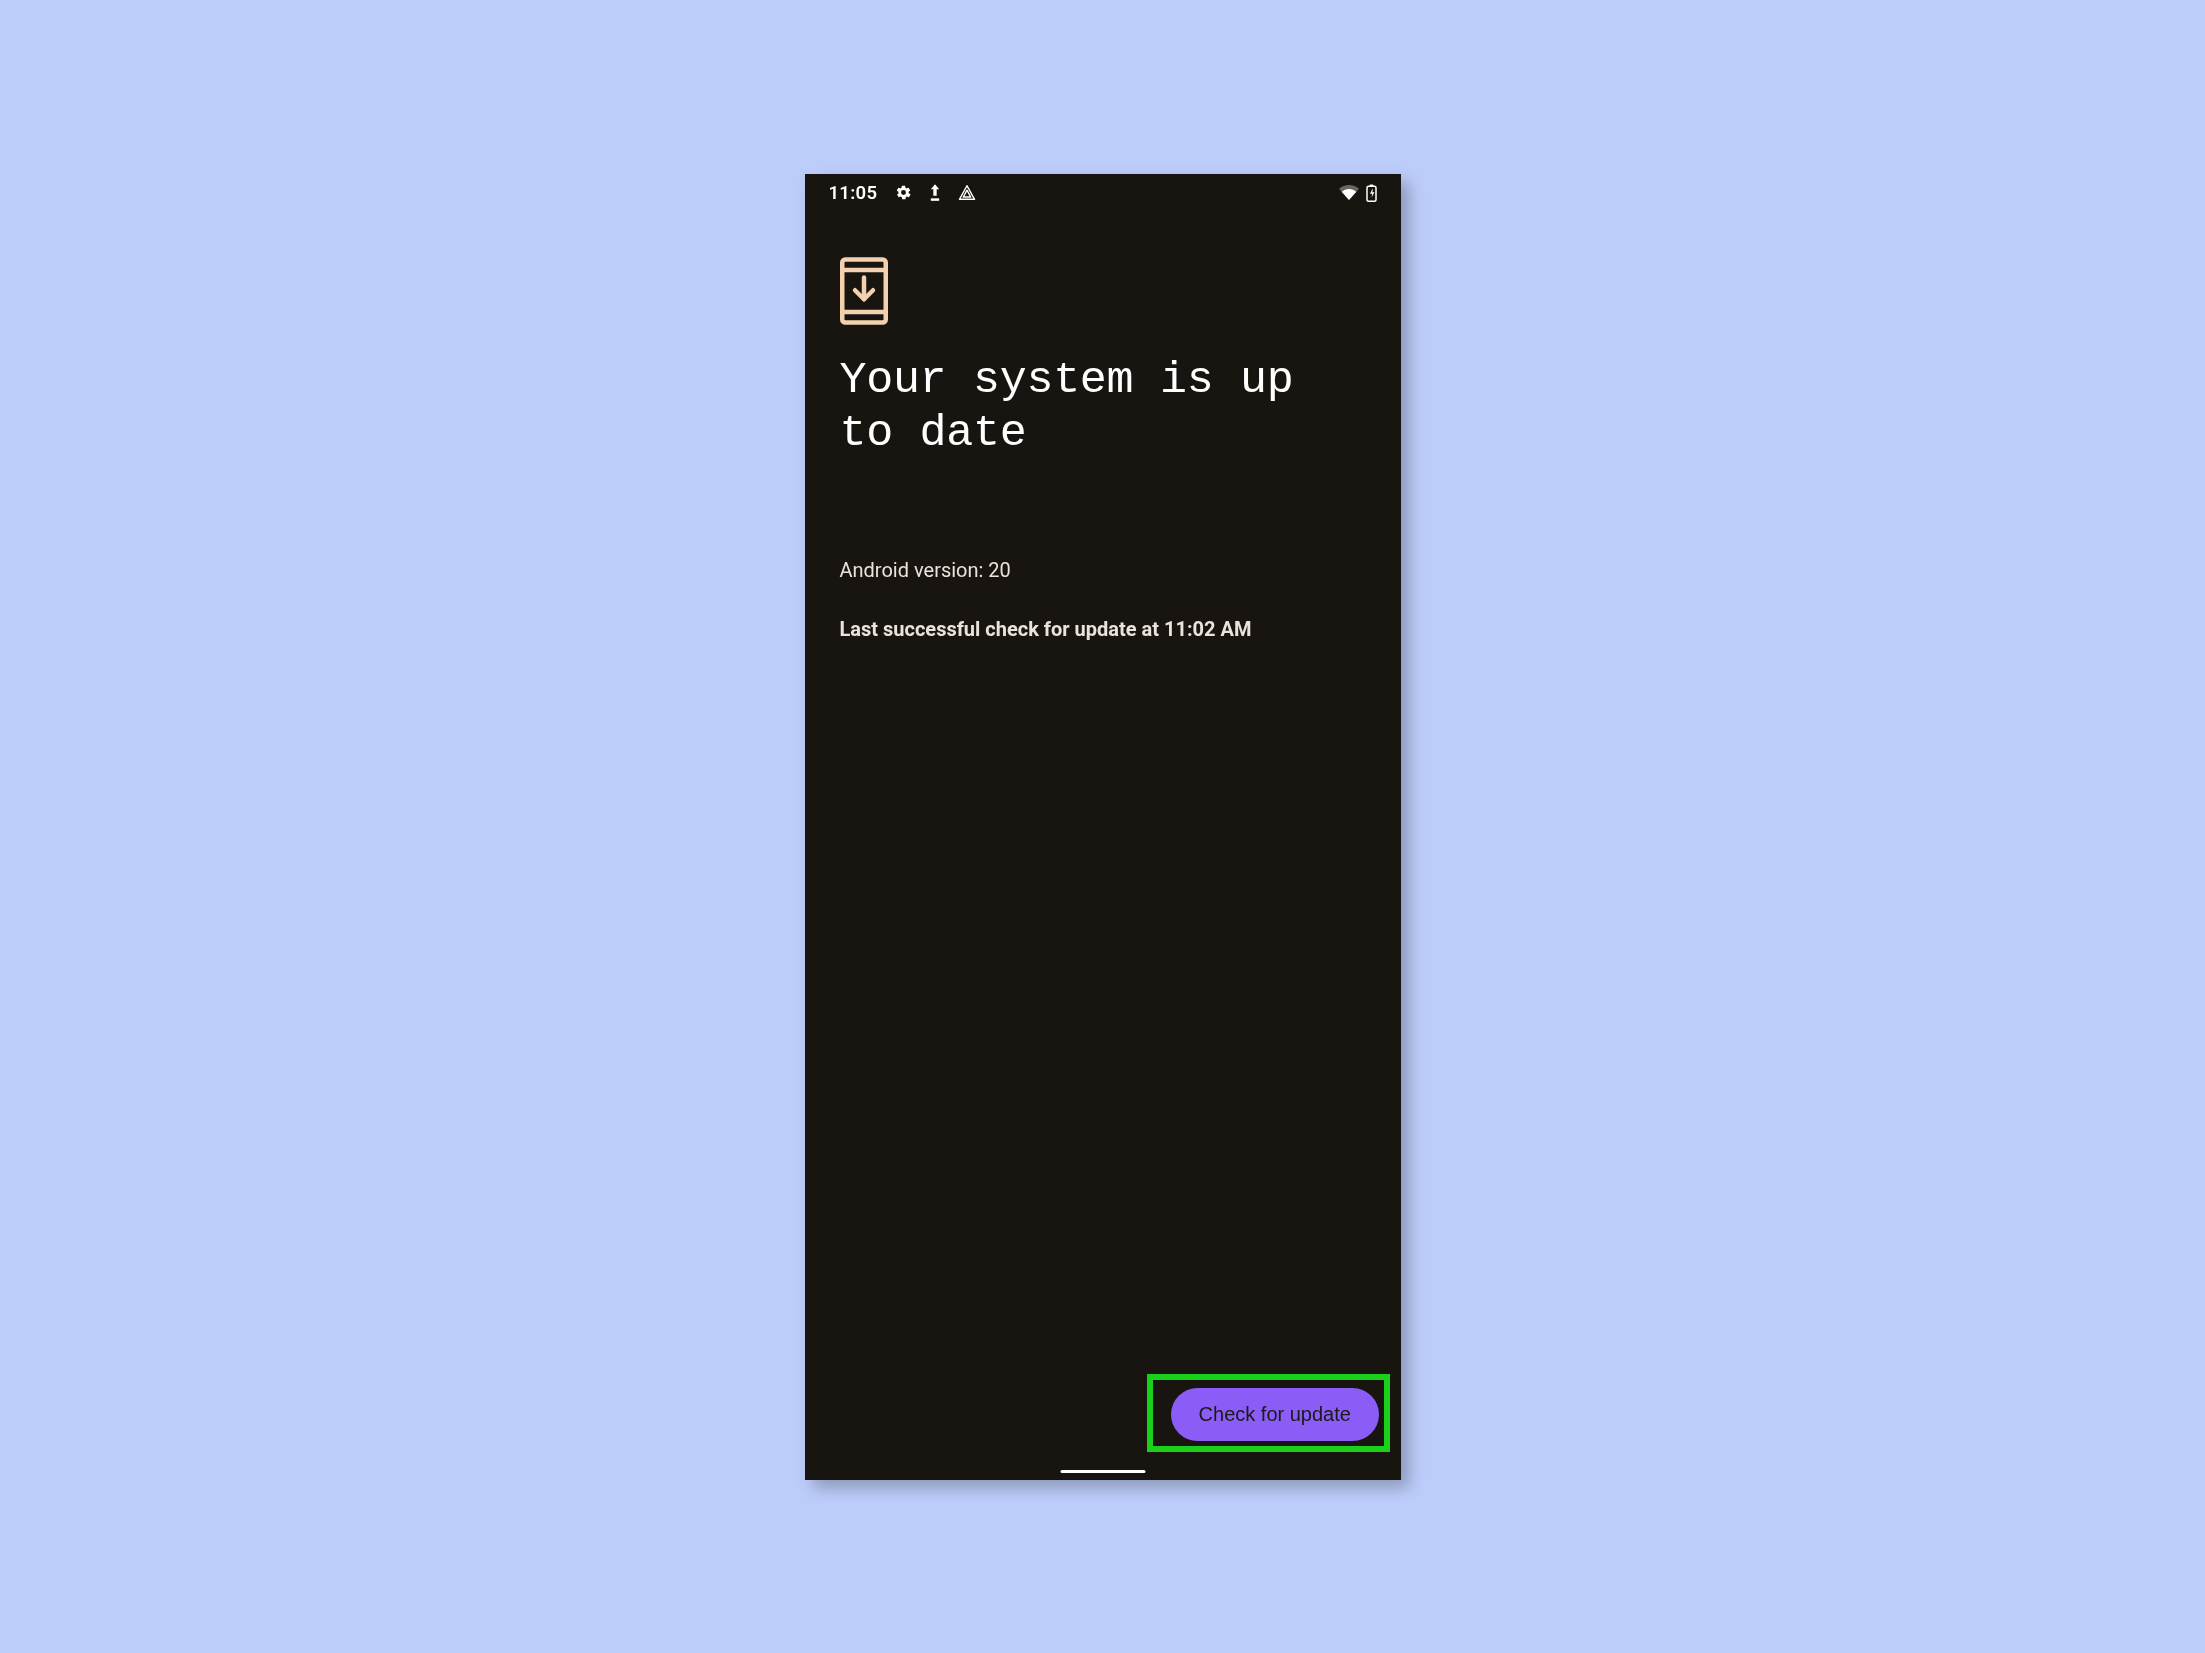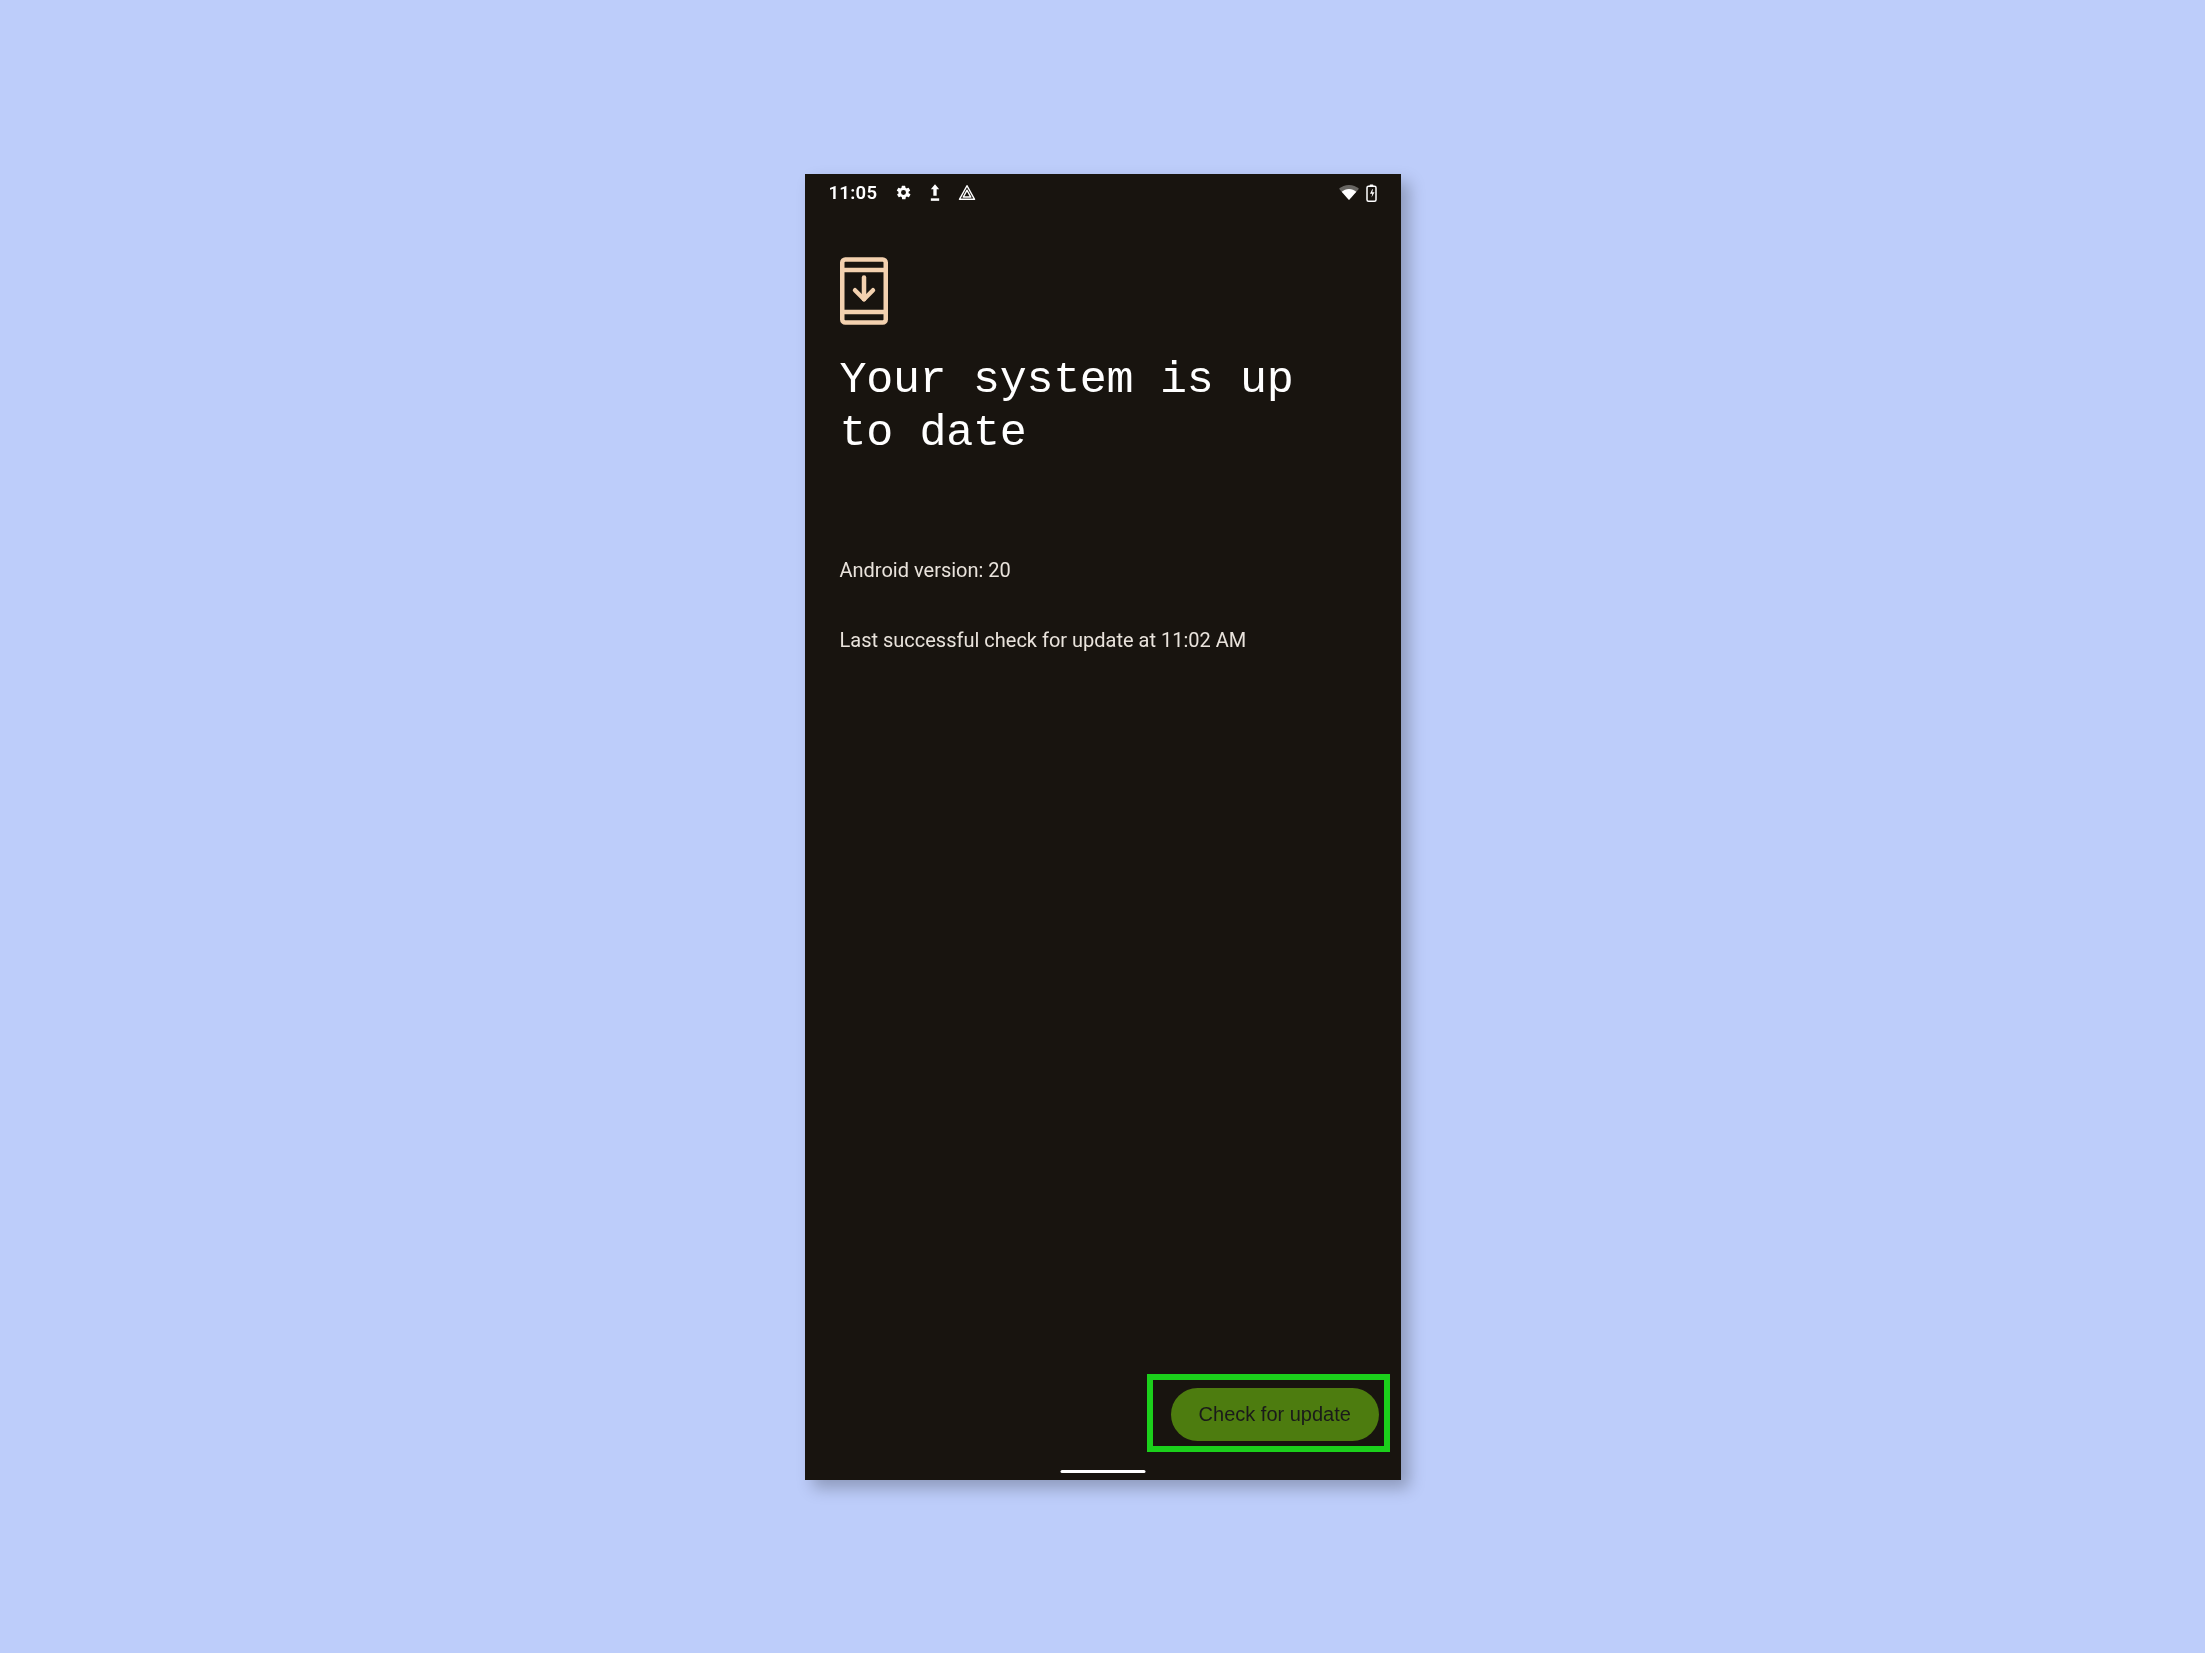--- a/index.html
+++ b/index.html
@@ -65,29 +65,29 @@
     letter-spacing: -0.3px;
     margin-bottom: 95px;
     font-family: Liberation Mono, monospace;
   }
   .info {
     font-size: 20px;
     line-height: 1.55;
     font-weight: 400;
     color: #e9e3dc;
   }
-  .info-block-2 { margin-top: 39px; }
+  .info-block-2 { margin-top: 28px; font-weight: bold; }
   
   .button-row {
     position: absolute;
     bottom: 39px;
     right: 22px;
   }
   .check-btn {
-    background: #4d7c0f;
+    background: #8b5cf6;
     color: #1a1a1a;
     border: none;
     border-radius: 30px;
     height: 53px;
     padding: 0 27.6px;
     font-size: 20px;
     font-weight: 500;
     display: inline-flex;
     align-items: center;
     justify-content: center;

